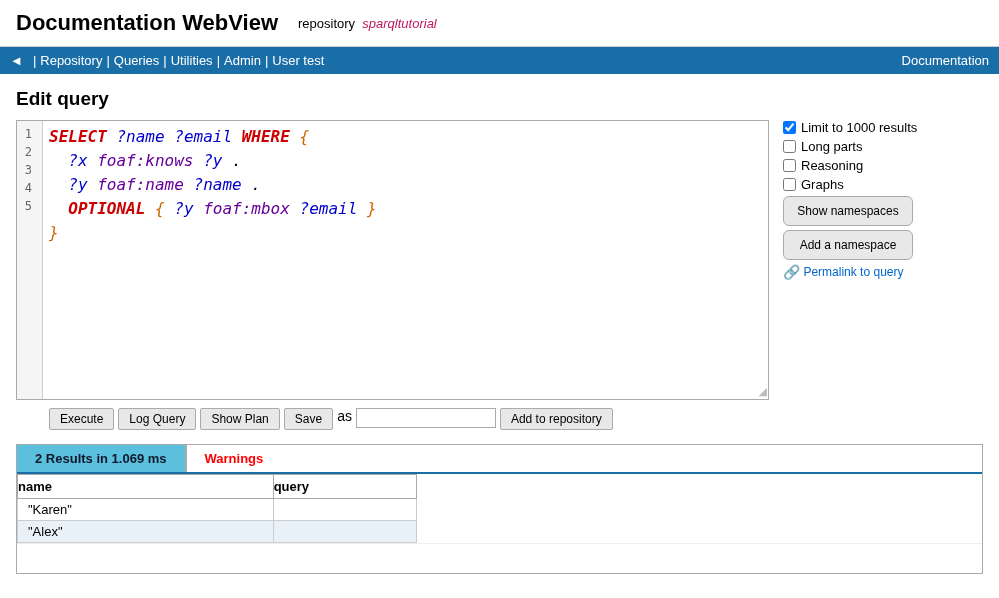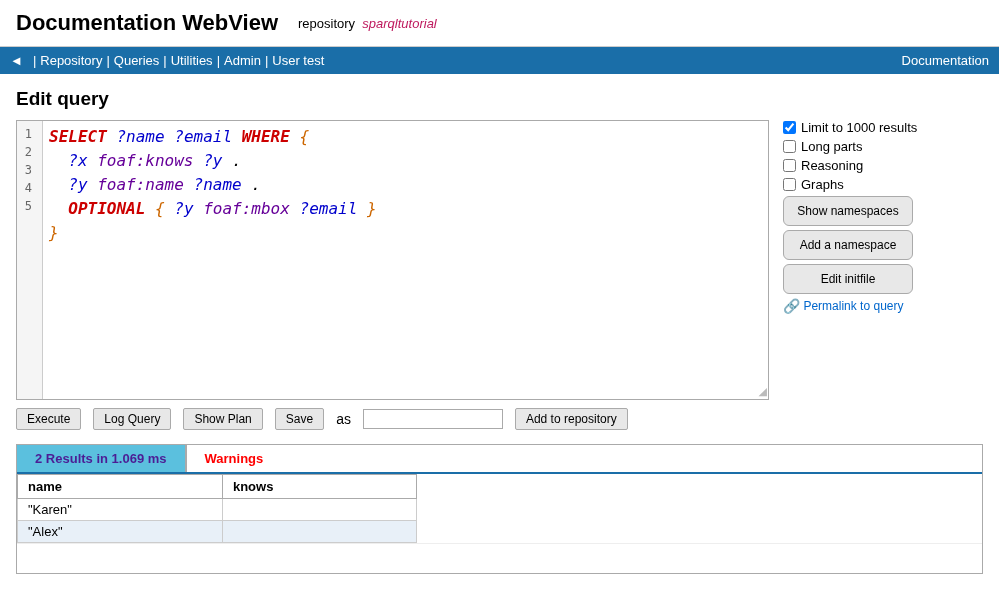--- a/index.html
+++ b/index.html
@@ -41,34 +41,34 @@
     .lang-row { display: flex; align-items: center; gap: 6px; margin-bottom: 6px; }
     .lang-label { font-size: 13px; }
     .lang-select { font-size: 12px; padding: 1px 2px; }
     .checkbox-row { display: flex; align-items: center; gap: 5px; margin-bottom: 4px; }
     .checkbox-row input { width: 13px; height: 13px; }
     .panel-btn { display: block; width: 130px; margin-bottom: 4px; padding: 7px 8px; font-size: 12px; background: #e8e8e8; border: 1px solid #aaa; border-radius: 6px; cursor: pointer; text-align: center; }
     .permalink { color: #0066cc; font-size: 12px; display: flex; align-items: center; gap: 3px; margin-top: 4px; text-decoration: none; }
     .link-icon { color: #0066cc; font-size: 14px; }
 
     
-    #button-bar { margin-top: 8px; display: flex; align-items: center; gap: 12px; }
+    #button-bar { margin-top: 8px; display: flex; align-items: flex-start; gap: 4px; margin-left: 33px; }
     .btn { padding: 3px 10px; font-size: 12px; background: #e8e8e8; border: 1px solid #aaa; border-radius: 2px; cursor: pointer; }
     #save-as-input { padding: 2px 4px; font-size: 12px; border: 1px solid #aaa; width: 140px; }
     .as-label { font-size: 14px; }
 
     
     #results-area { margin-top: 14px; border: 1px solid #aaa; }
     #results-tabs { display: flex; }
     .results-tab { padding: 6px 18px; font-size: 13px; cursor: pointer; border: none; outline: none; }
-    .results-tab.active { background: #5bc0de; color: #4c1d95; font-weight: bold; border-right: 1px solid #aaa; }
+    .results-tab.active { background: #5bc0de; color: #0f172a; font-weight: bold; border-right: 1px solid #aaa; }
     .results-tab.warnings { background: #fff; color: #ff0000; font-weight: bold; border-left: 1px solid #aaa; }
     #results-table-container { border-top: 2px solid #1a6ea8; }
     #results-table { width: 400px; border-collapse: collapse; }
-    #results-table th { background: #fff; border: 1px solid #aaa; padding: 4px 10px; text-align: left; font-size: 13px; font-weight: bold; }
+    #results-table th { background: #fff; border: 1px solid #aaa; padding: 4px 0; text-align: left; font-size: 13px; font-weight: bold; }
     #results-table td { border: 1px solid #ccc; padding: 3px 10px; font-size: 13px; }
     .row-even { background: #fff; }
     .row-odd { background: #e8f0f8; }
     #results-footer { height: 30px; border-top: 1px solid #eee; }
   </style>
 </head>
 <body>
 
 <div id="header">
   <h1>Documentation WebView</h1>
@@ -132,21 +132,20 @@
       <div class="checkbox-row">
         <input type="checkbox" style="">
         <span>Reasoning</span>
       </div>
       <div class="checkbox-row">
         <input type="checkbox" style="">
         <span>Graphs</span>
       </div>
       <button class="panel-btn">Show namespaces</button>
       <button class="panel-btn">Add a namespace</button>
-      <button class="panel-btn">Edit initfile</button>
       <a href="#" class="permalink">
         <span class="link-icon">🔗</span>
         <span>Permalink to query</span>
       </a>
     </div>
 
   </div>
 
   <div id="button-bar">
     <button class="btn">Execute</button>
@@ -161,21 +160,21 @@
   <div id="results-area">
     <div id="results-tabs">
       <button class="results-tab active">2 Results in 1.069 ms</button>
       <button class="results-tab warnings">Warnings</button>
     </div>
     <div id="results-table-container">
       <table id="results-table">
         <thead>
           <tr>
             <th>name</th>
-            <th>knows</th>
+            <th>query</th>
           </tr>
         </thead>
         <tbody>
           <tr class="row-even">
             <td>"Karen"</td>
             <td></td>
           </tr>
           <tr class="row-odd">
             <td>"Alex"</td>
             <td></td>

